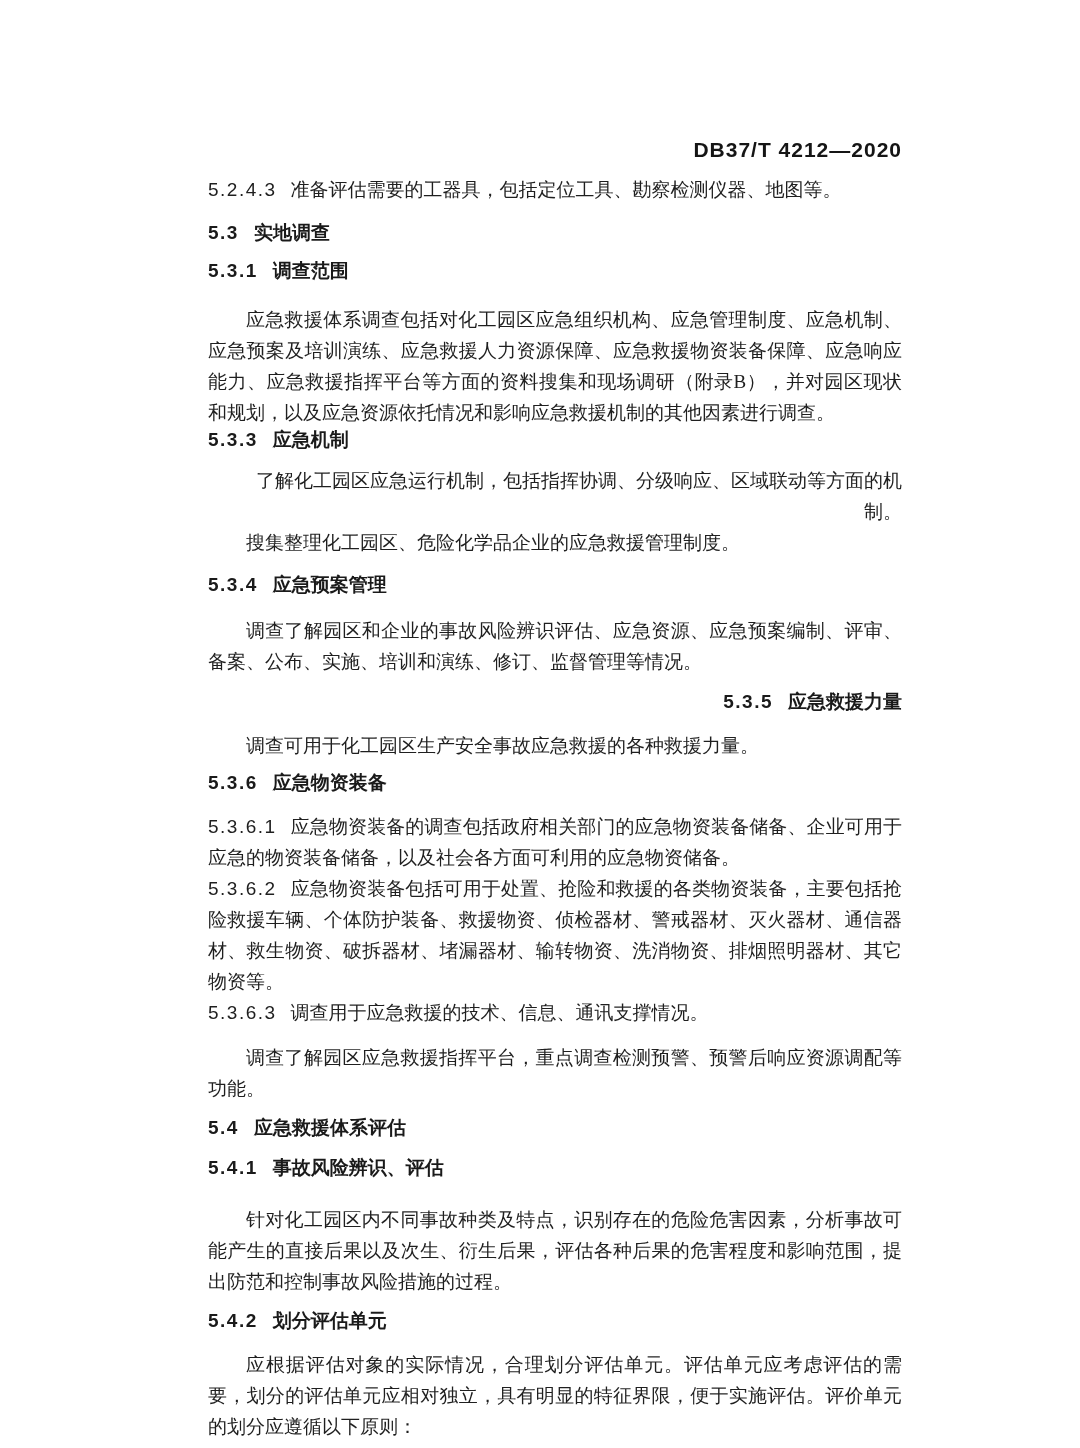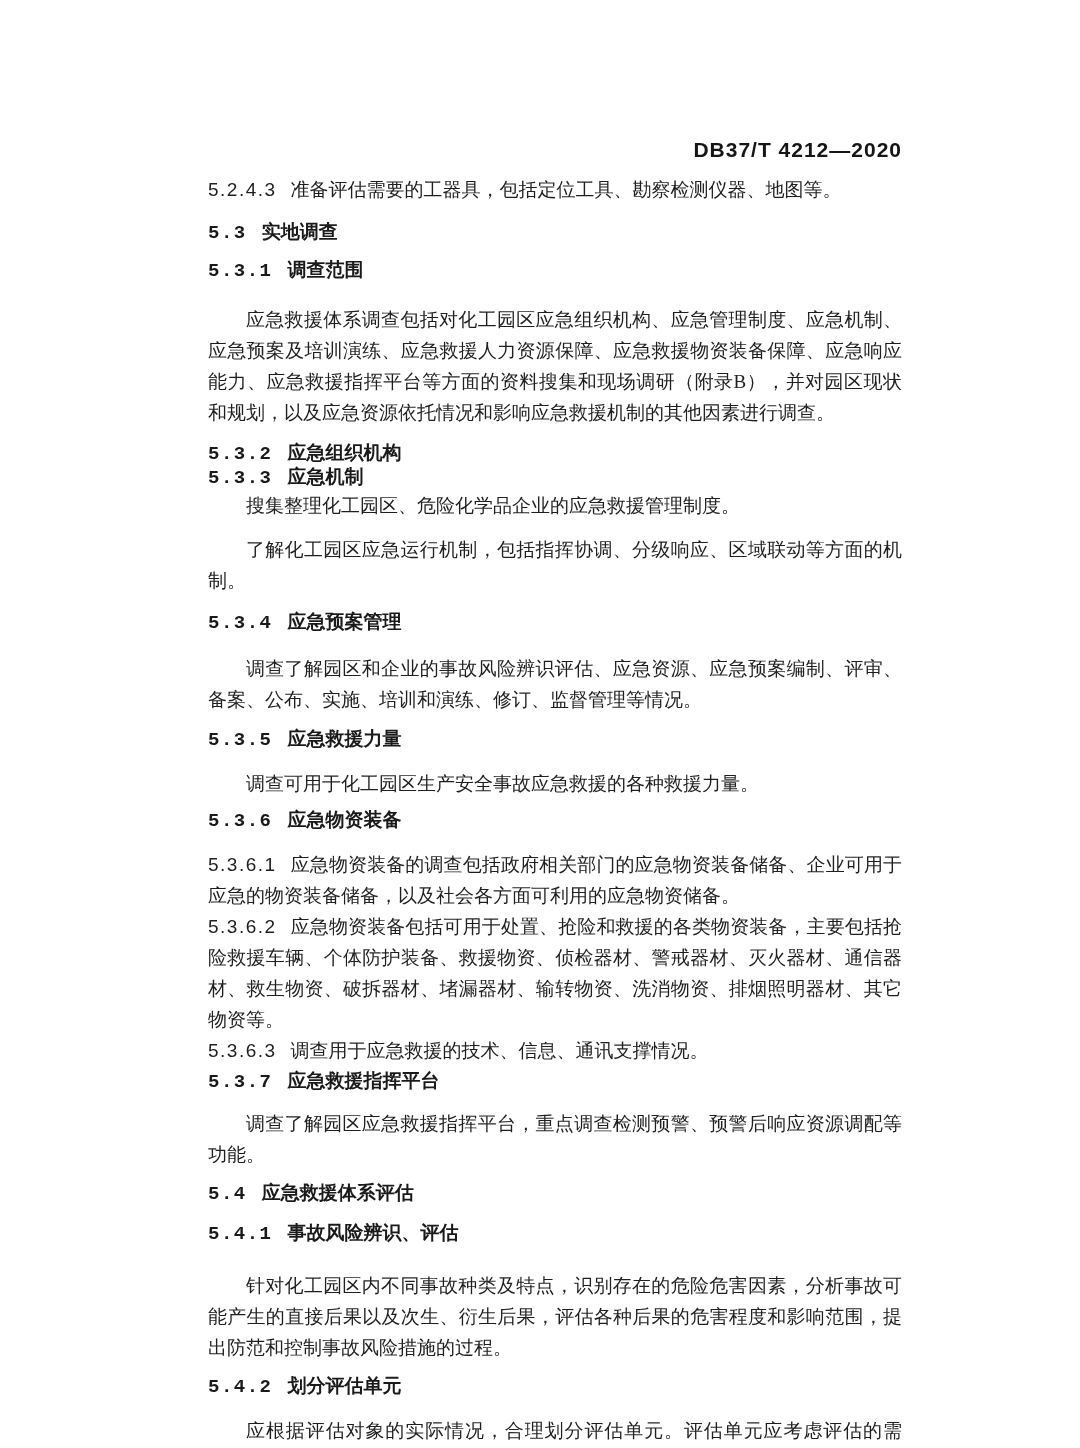--- a/index.html
+++ b/index.html
@@ -20,21 +20,21 @@
   .doc-header {
     text-align: right;
     font-family: "Liberation Sans", "DejaVu Sans", sans-serif;
     font-weight: 700;
     font-size: 21px;
     line-height: 24px;
     letter-spacing: 1px;
     color: #151515;
   }
   .h {
-    font-family: Liberation Mono, monospace;
+    font-family: Liberation Sans, sans-serif;
     font-weight: 700;
     font-size: 19px;
     line-height: 24px;
     color: #1a1a1a;
     white-space: nowrap;
   }
   .h .num { letter-spacing: 1.5px; margin-right: 15px; }
   .p {
     margin: 0;
     text-align: justify;
@@ -55,21 +55,21 @@
     padding-right: 22px;
     font-size: 20px;
     line-height: 24px;
     color: #2a2a2a;
   }
   .mt2  { margin-top: 2px; }
   .mt4  { margin-top: 4px; }
   .mt10 { margin-top: 10px; }
   .mt11 { }
   .mt12 { margin-top: 12px; }
-  .mt13 { margin-top: 13px; }
+  .mt13 { margin-top: 13px; text-align: right; }
   .mt14 { margin-top: 14px; }
   .mt15 { margin-top: 15px; }
   .mt16 { margin-top: 16px; }
   .mt18 { margin-top: 18px; }
   .mt20 { margin-top: 24px; }
   .mt21 { margin-top: 21px; }
 </style>
 </head>
 <body>
 
@@ -78,43 +78,41 @@
   <div class="doc-header">DB37/T 4212—2020</div>
 
   <p class="clause mt12"><span class="num">5.2.4.3</span><span>准备评估需要的工器具，包括定位工具、勘察检测仪器、地图等。</span></p>
 
   <div class="h mt16"><span class="num">5.3</span><span>实地调查</span></div>
 
   <div class="h mt14"><span class="num">5.3.1</span><span>调查范围</span></div>
 
   <p class="p mt21">应急救援体系调查包括对化工园区应急组织机构、应急管理制度、应急机制、应急预案及培训演练、应急救援人力资源保障、应急救援物资装备保障、应急响应能力、应急救援指挥平台等方面的资料搜集和现场调研（附录B），并对园区现状和规划，以及应急资源依托情况和影响应急救援机制的其他因素进行调查。</p>
 
-  <div class="h mt14"><span class="num">5.3.2</span><span>应急组织机构</span></div>
 
 
   <div class="h mt11"><span class="num">5.3.3</span><span>应急机制</span></div>
 
+  <p class="p mt13">了解化工园区应急运行机制，包括指挥协调、分级响应、区域联动等方面的机制。</p>
   <p class="p">搜集整理化工园区、危险化学品企业的应急救援管理制度。</p>
-  <p class="p mt13">了解化工园区应急运行机制，包括指挥协调、分级响应、区域联动等方面的机制。</p>
 
   <div class="h mt15"><span class="num">5.3.4</span><span>应急预案管理</span></div>
 
   <p class="p mt18">调查了解园区和企业的事故风险辨识评估、应急资源、应急预案编制、评审、备案、公布、实施、培训和演练、修订、监督管理等情况。</p>
 
   <div class="h mt13"><span class="num">5.3.5</span><span>应急救援力量</span></div>
 
   <p class="p mt16">调查可用于化工园区生产安全事故应急救援的各种救援力量。</p>
 
   <div class="h mt10"><span class="num">5.3.6</span><span>应急物资装备</span></div>
 
   <p class="clause mt16"><span class="num">5.3.6.1</span><span>应急物资装备的调查包括政府相关部门的应急物资装备储备、企业可用于应急的物资装备储备，以及社会各方面可利用的应急物资储备。</span></p>
   <p class="clause"><span class="num">5.3.6.2</span><span>应急物资装备包括可用于处置、抢险和救援的各类物资装备，主要包括抢险救援车辆、个体防护装备、救援物资、侦检器材、警戒器材、灭火器材、通信器材、救生物资、破拆器材、堵漏器材、输转物资、洗消物资、排烟照明器材、其它物资等。</span></p>
   <p class="clause"><span class="num">5.3.6.3</span><span>调查用于应急救援的技术、信息、通讯支撑情况。</span></p>
 
-  <div class="h mt4"><span class="num">5.3.7</span><span>应急救援指挥平台</span></div>
 
   <p class="p mt14">调查了解园区应急救援指挥平台，重点调查检测预警、预警后响应资源调配等功能。</p>
 
   <div class="h mt12"><span class="num">5.4</span><span>应急救援体系评估</span></div>
 
   <div class="h mt16"><span class="num">5.4.1</span><span>事故风险辨识、评估</span></div>
 
   <p class="p mt20">针对化工园区内不同事故种类及特点，识别存在的危险危害因素，分析事故可能产生的直接后果以及次生、衍生后果，评估各种后果的危害程度和影响范围，提出防范和控制事故风险措施的过程。</p>
 
   <div class="h mt12"><span class="num">5.4.2</span><span>划分评估单元</span></div>

